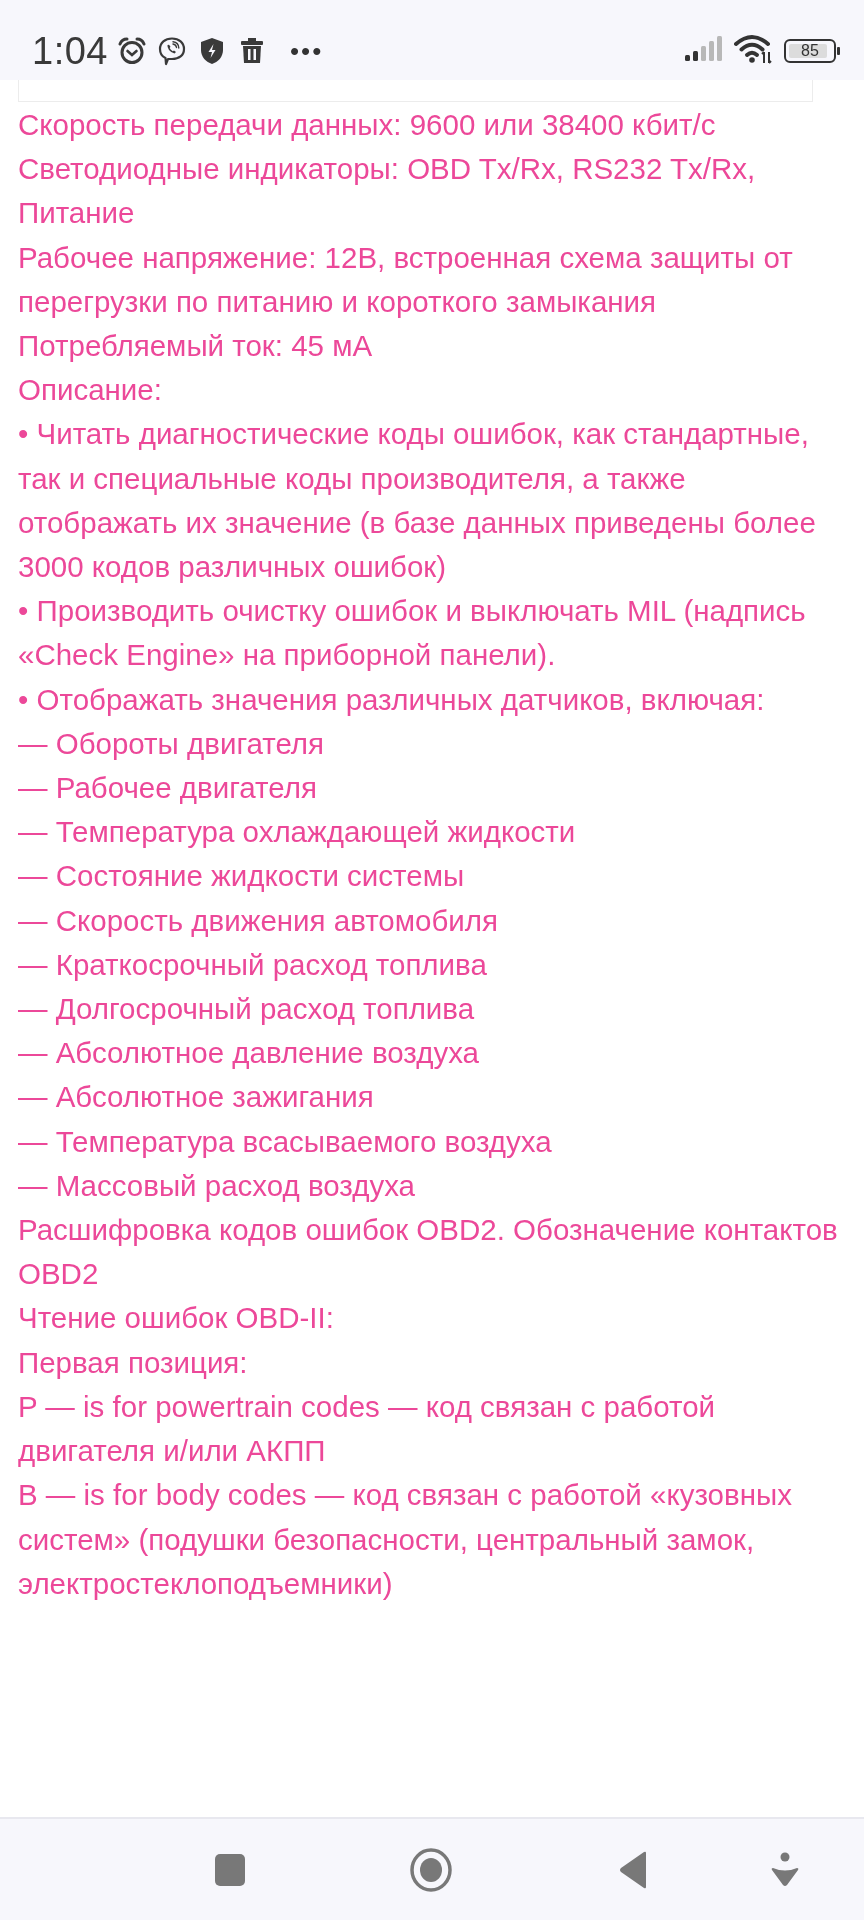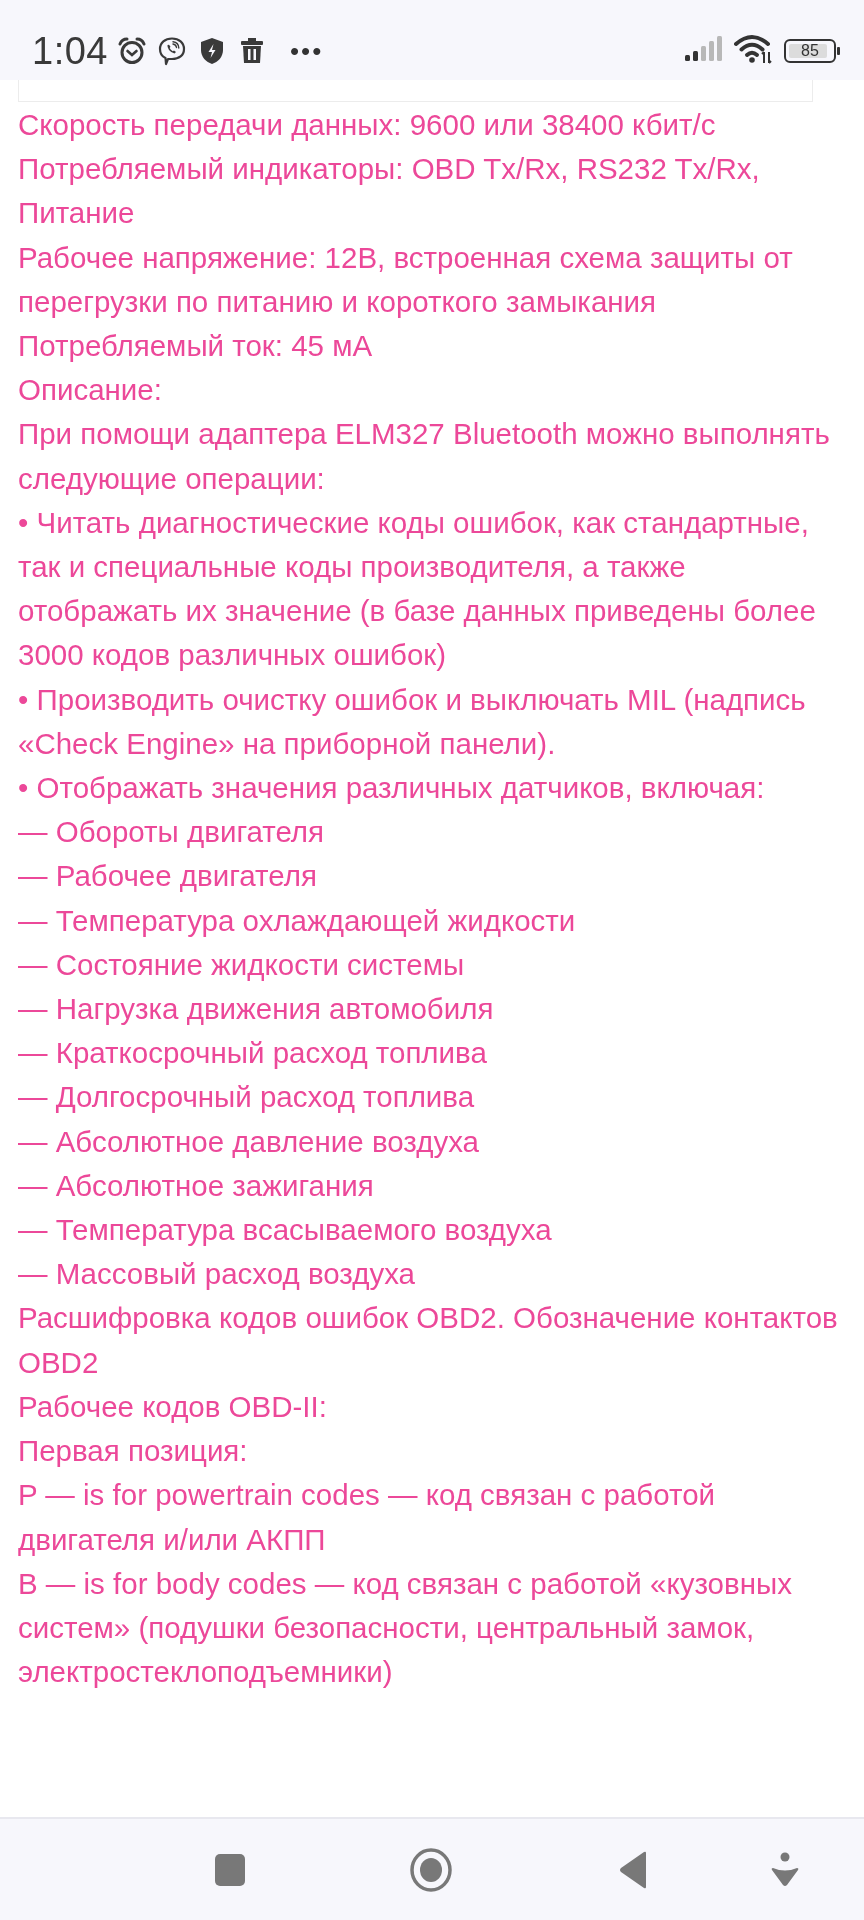--- a/index.html
+++ b/index.html
@@ -115,41 +115,40 @@
       <span class="fill"></span>
       <span class="lvl">85</span>
     </span>
   </div>
 </div>
 
 <div class="top-box"></div>
 
 <div class="content">
   <p>Скорость передачи данных: 9600 или 38400 кбит/с</p>
-  <p>Потребляемый индикаторы: OBD Tx/Rx, RS232 Tx/Rx, Питание</p>
+  <p>Светодиодные индикаторы: OBD Tx/Rx, RS232 Tx/Rx, Питание</p>
   <p>Рабочее напряжение: 12В, встроенная схема защиты от перегрузки по питанию и короткого замыкания</p>
   <p>Потребляемый ток: 45 мА</p>
   <p>Описание:</p>
-  <p>При помощи адаптера ELM327 Bluetooth можно выполнять следующие операции:</p>
   <p>• Читать диагностические коды ошибок, как стандартные, так и специальные коды производителя, а также отображать их значение (в базе данных приведены более 3000 кодов различных ошибок)</p>
   <p>• Производить очистку ошибок и выключать MIL (надпись «Check Engine» на приборной панели).</p>
   <p>• Отображать значения различных датчиков, включая:</p>
   <p>— Обороты двигателя</p>
   <p>— Рабочее двигателя</p>
   <p>— Температура охлаждающей жидкости</p>
   <p>— Состояние жидкости системы</p>
-  <p>— Нагрузка движения автомобиля</p>
+  <p>— Скорость движения автомобиля</p>
   <p>— Краткосрочный расход топлива</p>
   <p>— Долгосрочный расход топлива</p>
   <p>— Абсолютное давление воздуха</p>
   <p>— Абсолютное зажигания</p>
   <p>— Температура всасываемого воздуха</p>
   <p>— Массовый расход воздуха</p>
   <p>Расшифровка кодов ошибок OBD2. Обозначение контактов OBD2</p>
-  <p>Рабочее кодов OBD-II:</p>
+  <p>Чтение ошибок OBD-II:</p>
   <p>Первая позиция:</p>
   <p>P — is for powertrain codes — код связан с работой двигателя и/или АКПП</p>
   <p>B — is for body codes — код связан с работой «кузовных систем» (подушки безопасности, центральный замок, электростеклоподъемники)</p>
 </div>
 
 <div class="nav-bar">
   <div class="nav-btn" style="left:205px;">
     <svg width="34" height="34" viewBox="0 0 34 34">
         <rect x="2" y="1" width="30" height="32" rx="5" fill="#787878"></rect>
       </svg>

